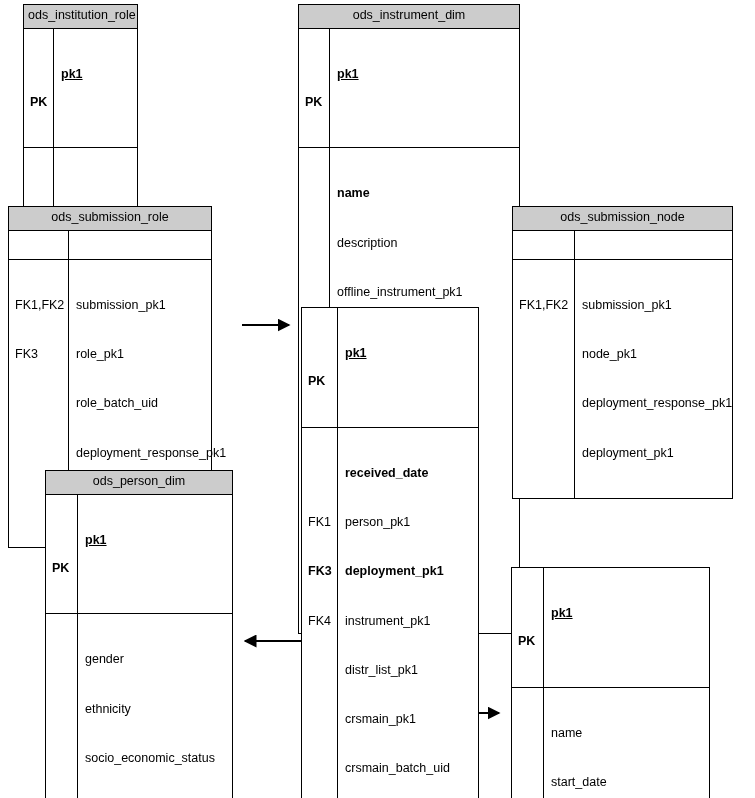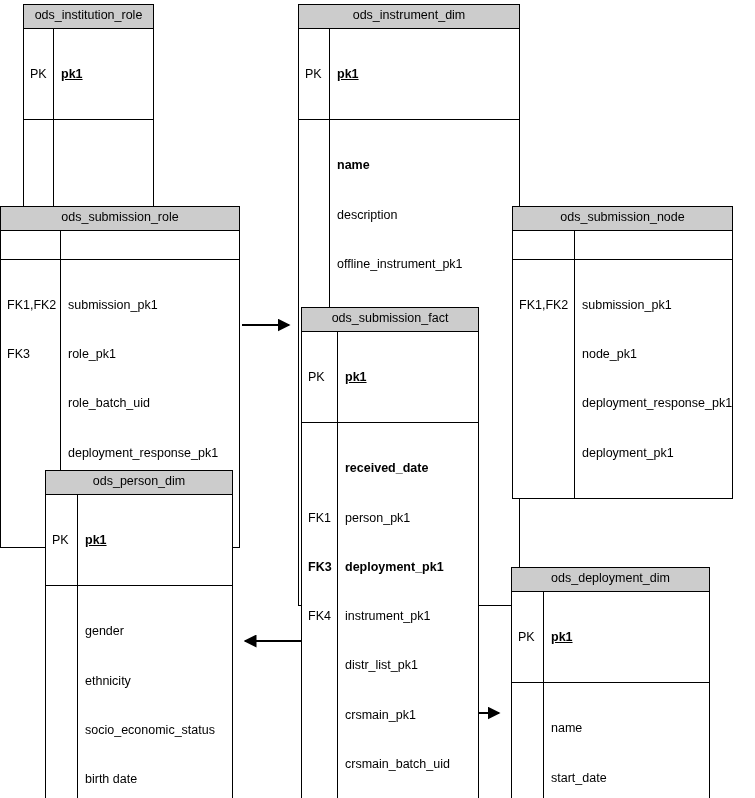--- a/index.html
+++ b/index.html
@@ -81,21 +81,21 @@
     white-space: nowrap;
     height: 16px;
     line-height: 16px;
   }
   .attrcol .row.blank, .keycol .row.blank { color: transparent; }
   .pk {
     font-weight: bold;
     text-decoration: underline;
   }
   .bold { font-weight: bold; }
-  .keycol .khead { font-weight: normal; }
+  .keycol .khead { font-weight: bold; margin-top: 28px; }
 </style>
 </head>
 <body>
 
 <div id="diagram">
 
   <svg id="connectors" viewBox="0 0 755 798" width="755" height="798">
     <defs>
       <marker id="arrU" markerWidth="13" markerHeight="13" refX="6.5" refY="11.5" orient="auto" markerUnits="userSpaceOnUse">
         <path d="M6.5,0 L13,13 L0,13 Z" fill="#000"></path>
@@ -126,21 +126,21 @@
 
     <g>
       <polyline points="384,488 384,641 245,641" fill="none" stroke="#000" stroke-width="2" marker-end="url(#arrL)"></polyline>
     </g>
 
     <g>
       <polyline points="428,488 428,713 499,713" fill="none" stroke="#000" stroke-width="2" marker-end="url(#arrR)"></polyline>
     </g>
   </svg>
 
-  <div class="entity" style="left:23px; top:4px; width:131px;">
+  <div class="entity" style="left:23px; top:4px; width:115px;">
     <div class="title">ods_institution_role</div>
     <div class="section keysec">
       <div class="keycol" style="width:30px;">
         <div class="row khead">PK</div>
       </div>
       <div class="attrcol">
         <div class="row pk">pk1</div>
       </div>
     </div>
     <div class="section">
@@ -171,21 +171,21 @@
         <div class="row">survey_pk1</div>
         <div class="row">artifact_tmplt_pk1</div>
         <div class="row">portfolio_tmplt_pk1</div>
         <div class="row">curr_instr_version_pk1</div>
         <div class="row">type</div>
         <div class="row">dtcreated</div>
       </div>
     </div>
   </div>
 
-  <div class="entity" style="left:0; top:206px; width:240px;">
+  <div class="entity" style="left:8px; top:206px; width:204px;">
     <div class="title">ods_submission_role</div>
     <div class="section keysec" style="height:29px;">
       <div class="keycol" style="width:60px;">
         <div class="row blank"></div>
       </div>
       <div class="attrcol">
         <div class="row blank"></div>
       </div>
     </div>
     <div class="section" style="min-height:88px;">
@@ -220,21 +220,20 @@
       <div class="attrcol">
         <div class="row">submission_pk1</div>
         <div class="row">node_pk1</div>
         <div class="row">deployment_response_pk1</div>
         <div class="row">deployment_pk1</div>
       </div>
     </div>
   </div>
 
   <div class="entity" style="left:301px; top:307px; width:178px;">
-    <div class="title">ods_submission_fact</div>
     <div class="section keysec">
       <div class="keycol" style="width:36px;">
         <div class="row khead">PK</div>
       </div>
       <div class="attrcol">
         <div class="row pk">pk1</div>
       </div>
     </div>
     <div class="section" style="min-height:121px;">
       <div class="keycol" style="width:36px;">
@@ -284,21 +283,20 @@
         
         
         
         
         
       </div>
     </div>
   </div>
 
   <div class="entity" style="left:511px; top:567px; width:199px;">
-    <div class="title">ods_deployment_dim</div>
     <div class="section keysec">
       <div class="keycol" style="width:32px;">
         <div class="row khead">PK</div>
       </div>
       <div class="attrcol">
         <div class="row pk">pk1</div>
       </div>
     </div>
     <div class="section" style="min-height:152px;">
       <div class="keycol" style="width:32px;">

